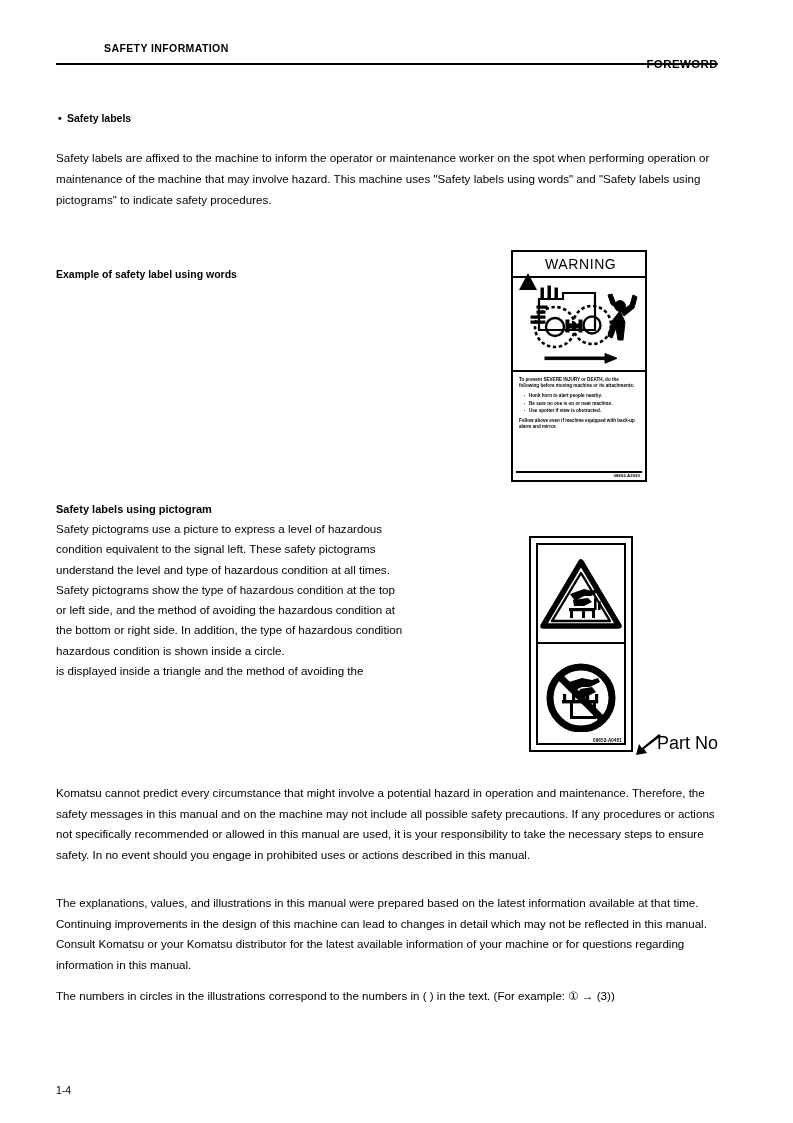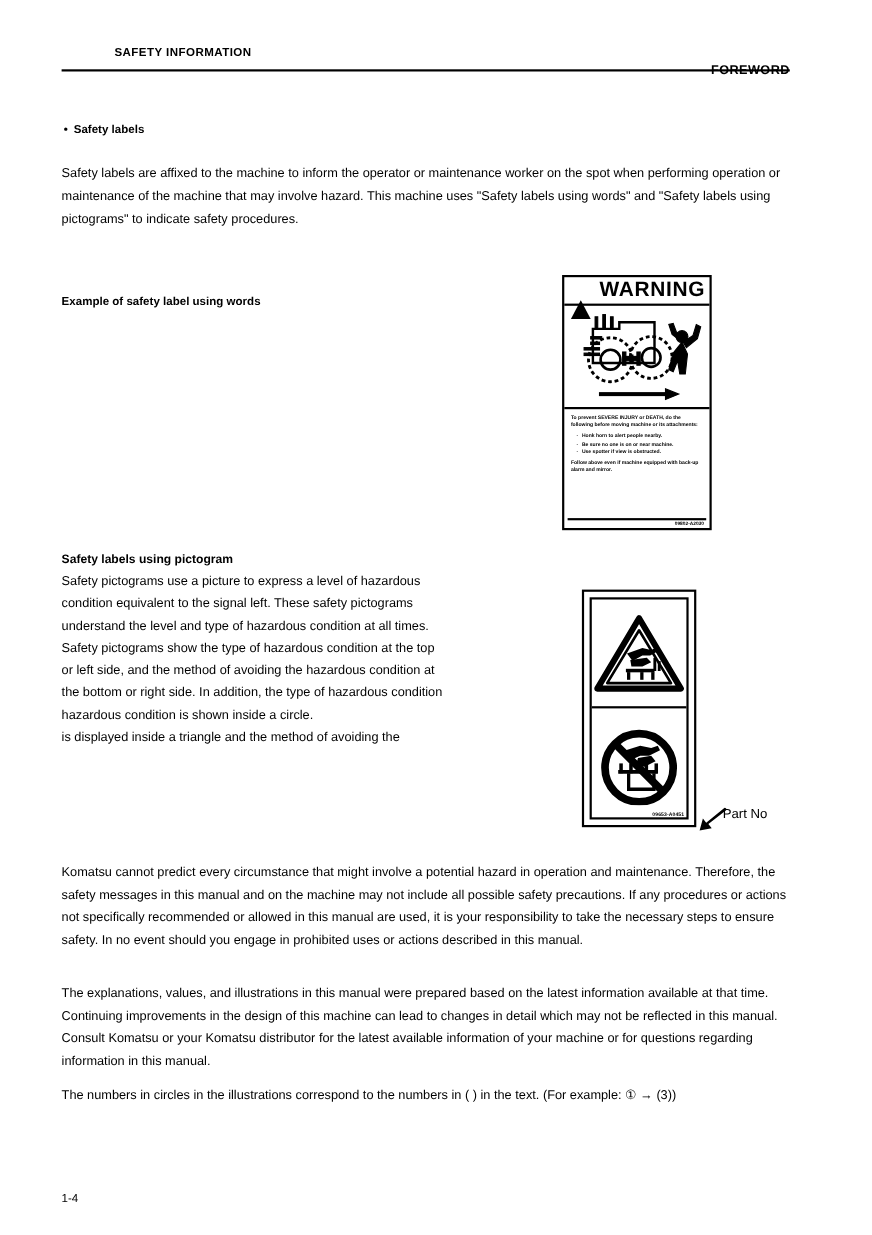--- a/index.html
+++ b/index.html
@@ -186,22 +186,22 @@
   }
   .warn-tri .bangdot {
     position: absolute;
     left: 8.2px;
     top: 13.2px;
     width: 2.6px;
     height: 2.2px;
     background: #fff;
   }
   .warn-word {
-    font-size: 19px;
-    font-weight: bold;
+    font-size: 14px;
+    font-weight: normal;
     letter-spacing: 0.6px;
     margin-left: 7px;
   }
 
   .warn-pic {
     position: relative;
     height: 94px;
     border-bottom: 2px solid #000;
     box-sizing: border-box;
     overflow: hidden;
@@ -287,21 +287,21 @@
     bottom: 0px;
     font-size: 4.6px;
     font-weight: bold;
     letter-spacing: 0.1px;
   }
 
   .partno-callout {
     position: absolute;
     left: 657px;
     top: 733px;
-    font-size: 12px;
+    font-size: 18px;
   }
   .partno-arrow {
     position: absolute;
     left: 634px;
     top: 734px;
     width: 28px;
     height: 22px;
   }
 </style>
 </head>

